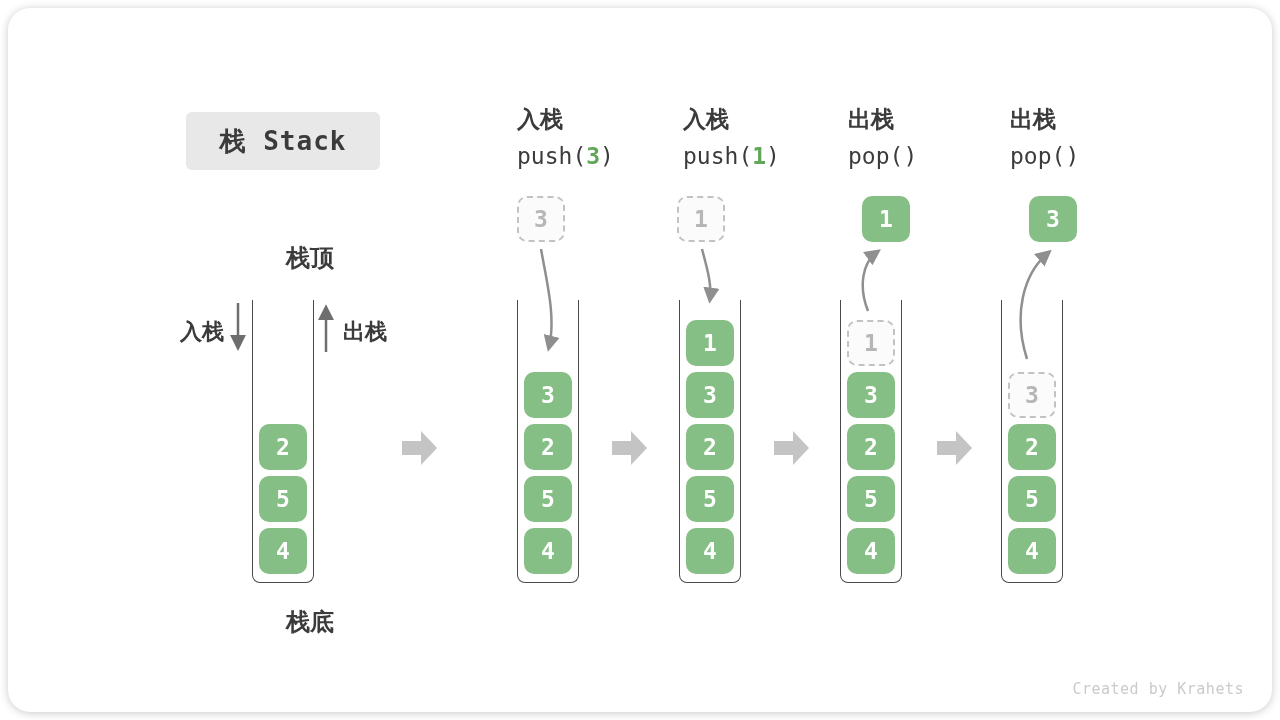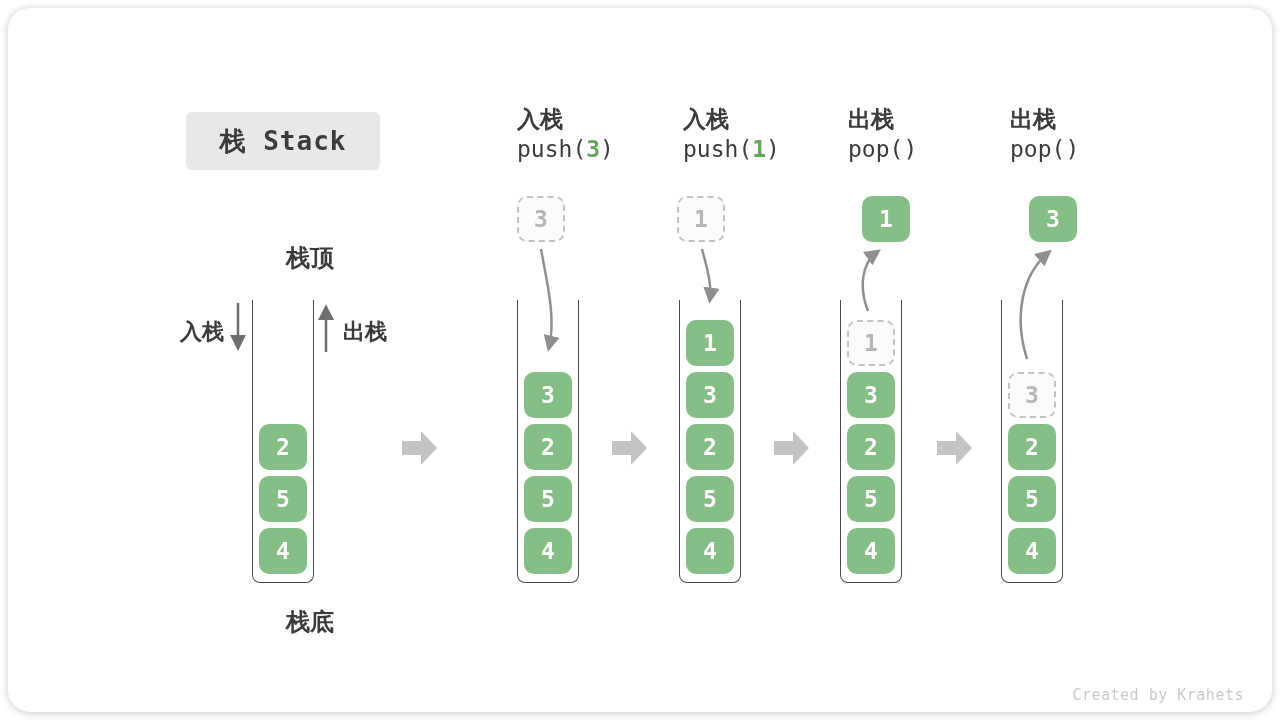--- a/index.html
+++ b/index.html
@@ -37,20 +37,21 @@
     display: flex; align-items: center; justify-content: center;
     font-family: "DejaVu Sans Mono", "Liberation Mono", monospace;
     font-size: 26px; font-weight: 700;
     letter-spacing: 1px;
     color: var(--text-dark);
   }
 
   .op { position: absolute; top: 104px; color: var(--text-dark); }
   .op-name { font-size: 23px; font-weight: 600; line-height: 30px; }
   .op-code {
+    margin-top: 7px;
     font-family: "DejaVu Sans Mono", "Liberation Mono", monospace;
     font-size: 23px; line-height: 30px; font-weight: 500;
   }
   .op-code .accent { color: var(--accent-green); font-weight: 700; }
 
   .container {
     position: absolute;
     width: 62px; height: 283px;
     box-sizing: border-box;
     border-left: 1.5px solid var(--container-border);
@@ -83,21 +84,21 @@
     color: var(--text-dark);
   }
   .side-label {
     position: absolute;
     font-size: 22px; font-weight: 700;
     color: var(--text-dark);
   }
 
   .watermark {
     position: absolute;
-    right: 36px; bottom: 16px;
+    right: 36px; bottom: 22px;
     font-family: "DejaVu Sans Mono", "Liberation Mono", monospace;
     font-size: 15px; letter-spacing: 0.5px;
     color: var(--watermark-gray);
   }
 </style>
 </head>
 <body>
 
 <div class="card"></div>
 

